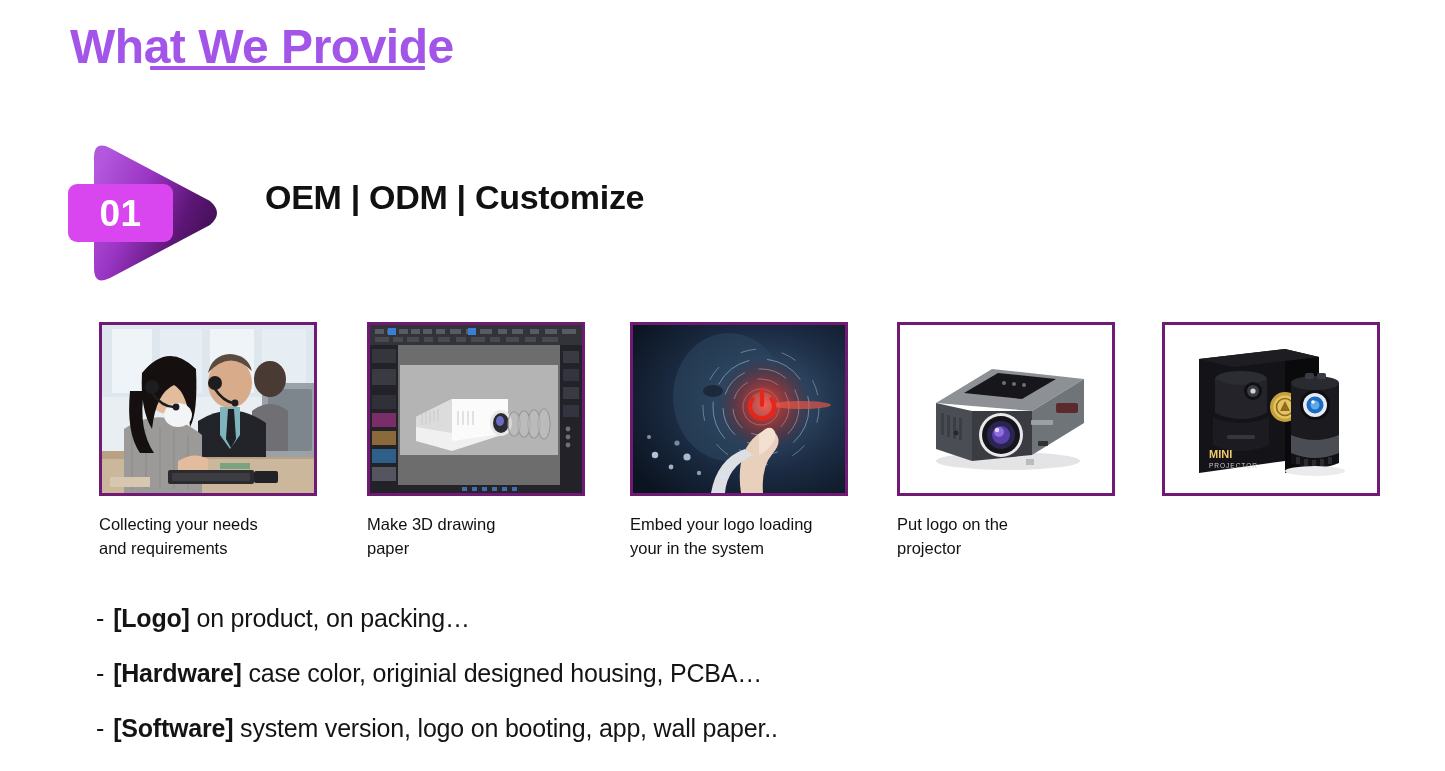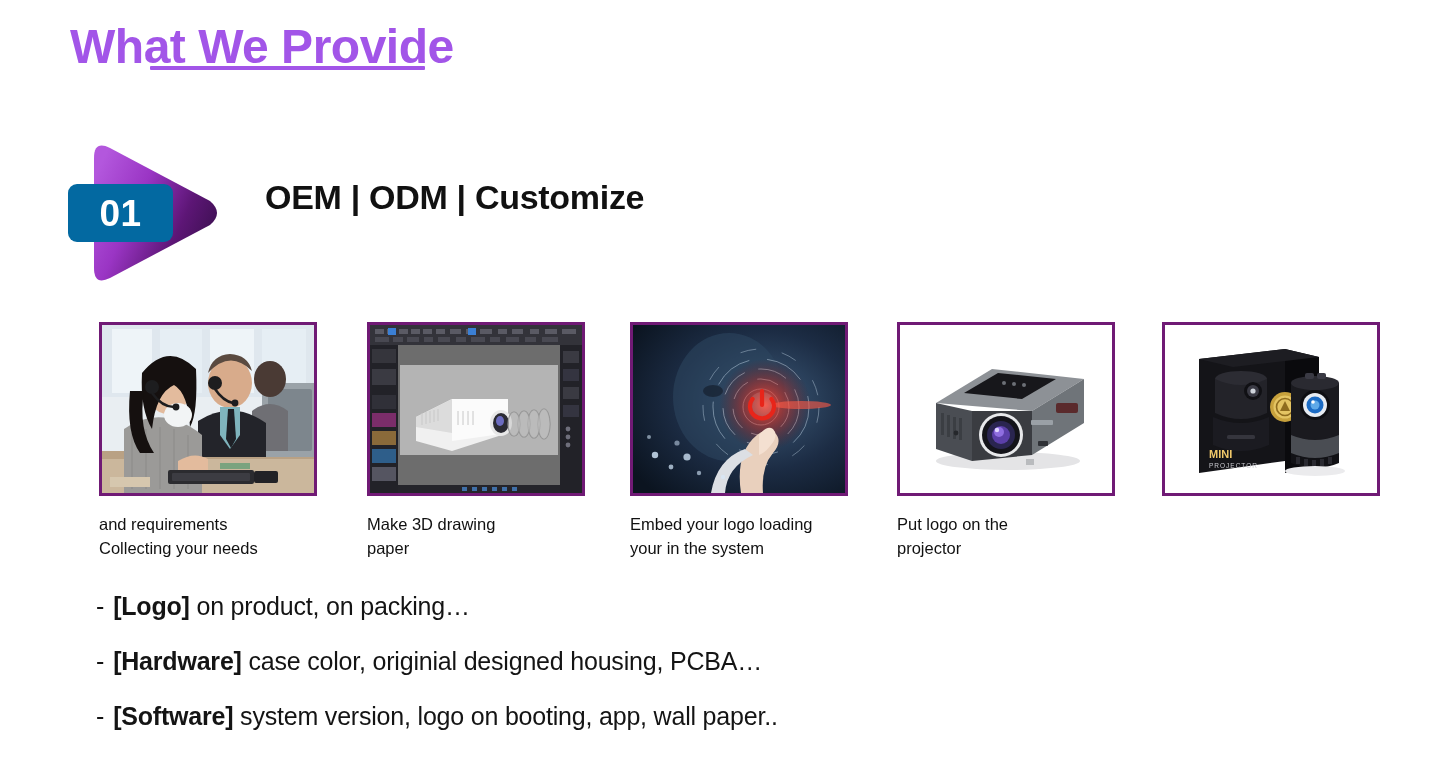--- a/index.html
+++ b/index.html
@@ -61,21 +61,21 @@
     top: 0;
     width: 155px;
     height: 150px;
   }
   .badge-num-box {
     position: absolute;
     left: 0px;
     top: 46px;
     width: 105px;
     height: 58px;
-    background: #0369a1;
+    background: #d946ef;
     border-radius: 9px;
     display: flex;
     align-items: center;
     justify-content: center;
   }
   .badge-num {
     color: #ffffff;
     font-size: 37px;
     font-weight: bold;
     letter-spacing: 0.5px;
@@ -135,20 +135,21 @@
     position: absolute;
     left: 96px;
     top: 592px;
   }
   .bullet {
     font-size: 25px;
     color: #141414;
     margin-bottom: 26px;
     white-space: nowrap;
     letter-spacing: -0.2px;
+    margin-top: 12px;
   }
   .bullet .dash { margin-right: 9px; }
   .bullet b { font-weight: bold; }
 </style>
 </head>
 <body>
 
 <div class="section-title-wrap">
   <h1 class="section-title">What We Provide</h1>
 </div>
@@ -217,22 +218,22 @@
 
         <path d="M76 136 q16 -10 30 -2 l0 12 l-30 0 Z" fill="#e3bb9d"></path>
         <rect x="66" y="145" width="86" height="14" rx="2" fill="#2b2b2f"></rect>
         <rect x="70" y="148" width="78" height="8" rx="1" fill="#3c3c42"></rect>
         <rect x="152" y="146" width="24" height="12" rx="2" fill="#222226"></rect>
         <rect x="8" y="152" width="40" height="10" fill="#d6c7ae"></rect>
         <rect x="118" y="138" width="30" height="6" fill="#7aa37f"></rect>
       </svg>
     </div>
     <div class="card-caption">
+      <div>Collecting your needs</div>
       <div>and requirements</div>
-      <div>Collecting your needs</div>
     </div>
   </div>
 
   <div class="card" style="left:268px;">
     <div class="card-frame">
       <svg class="thumb" viewBox="0 0 212 168" preserveAspectRatio="none">
         <rect x="0" y="0" width="212" height="168" fill="#2c2c31"></rect>
 
         <rect x="0" y="0" width="212" height="20" fill="#33333a"></rect>
         <g fill="#5a5a64">

